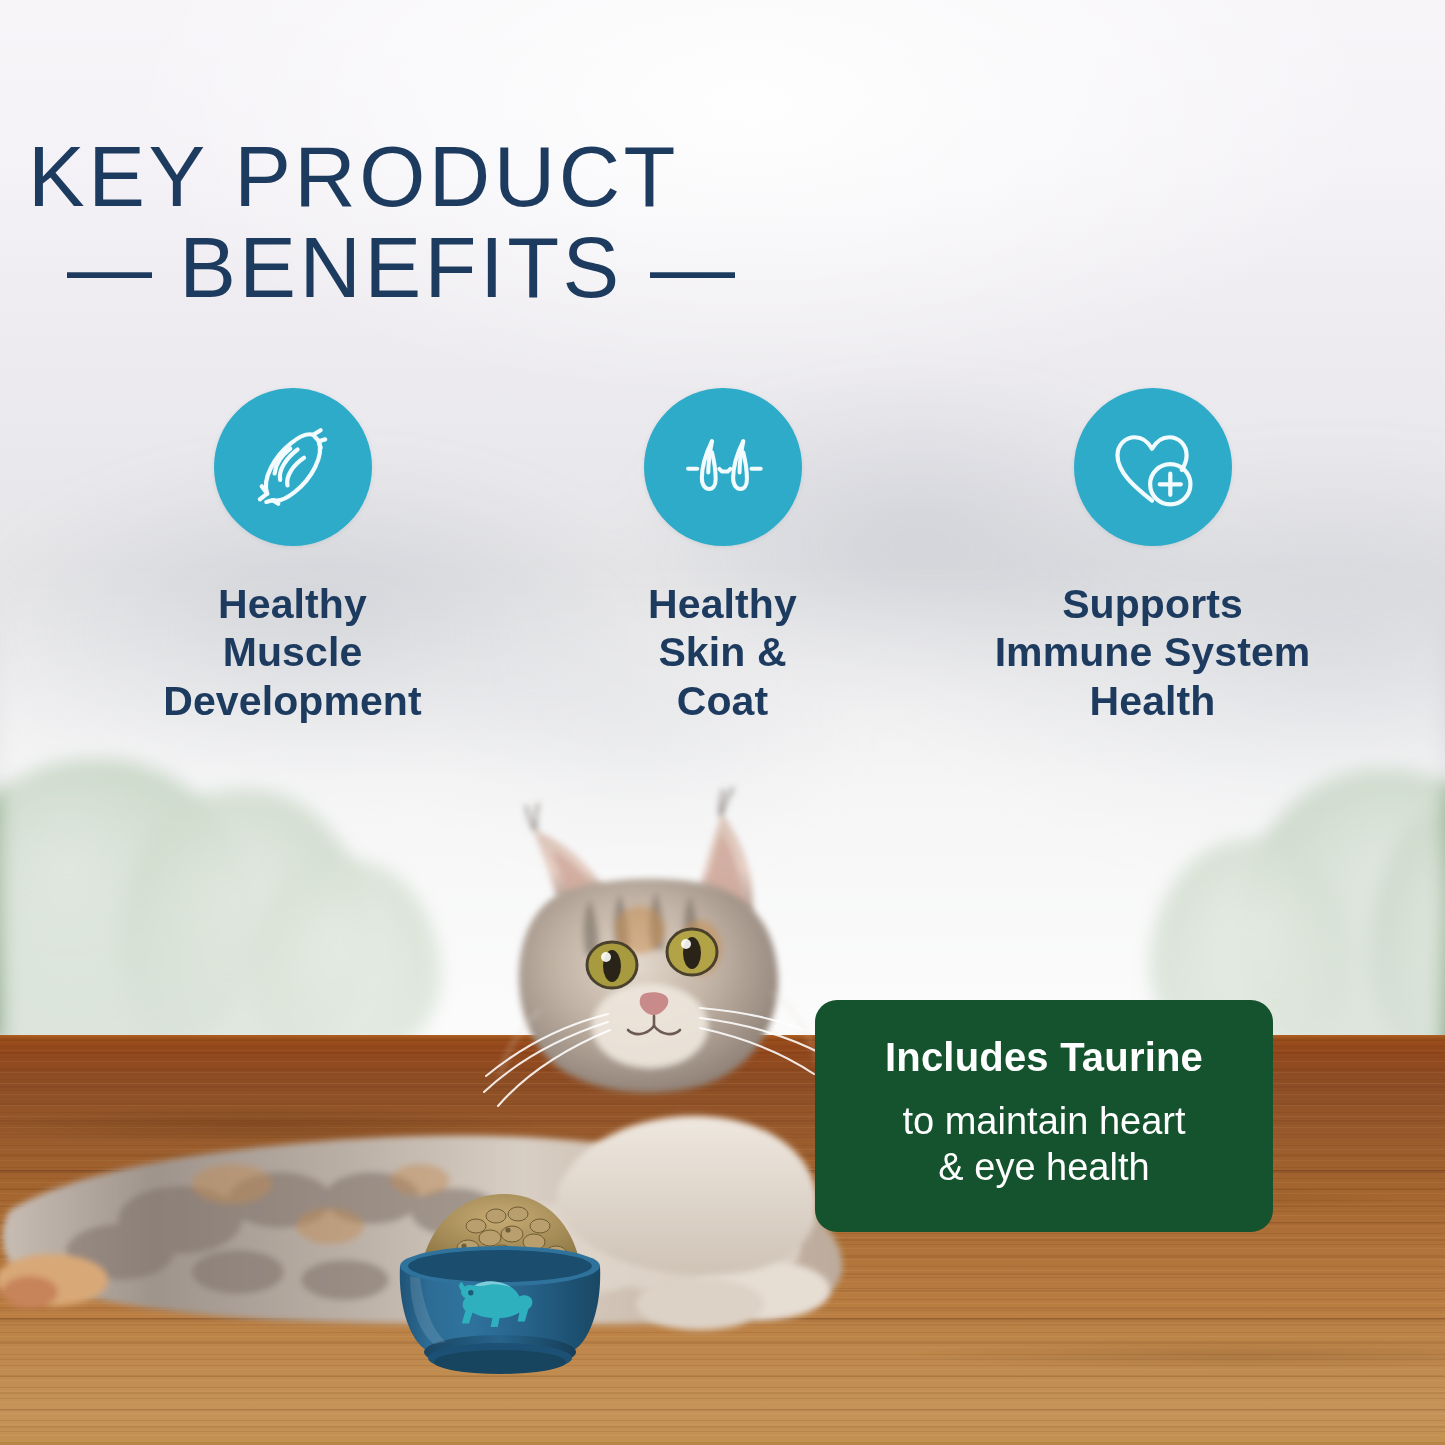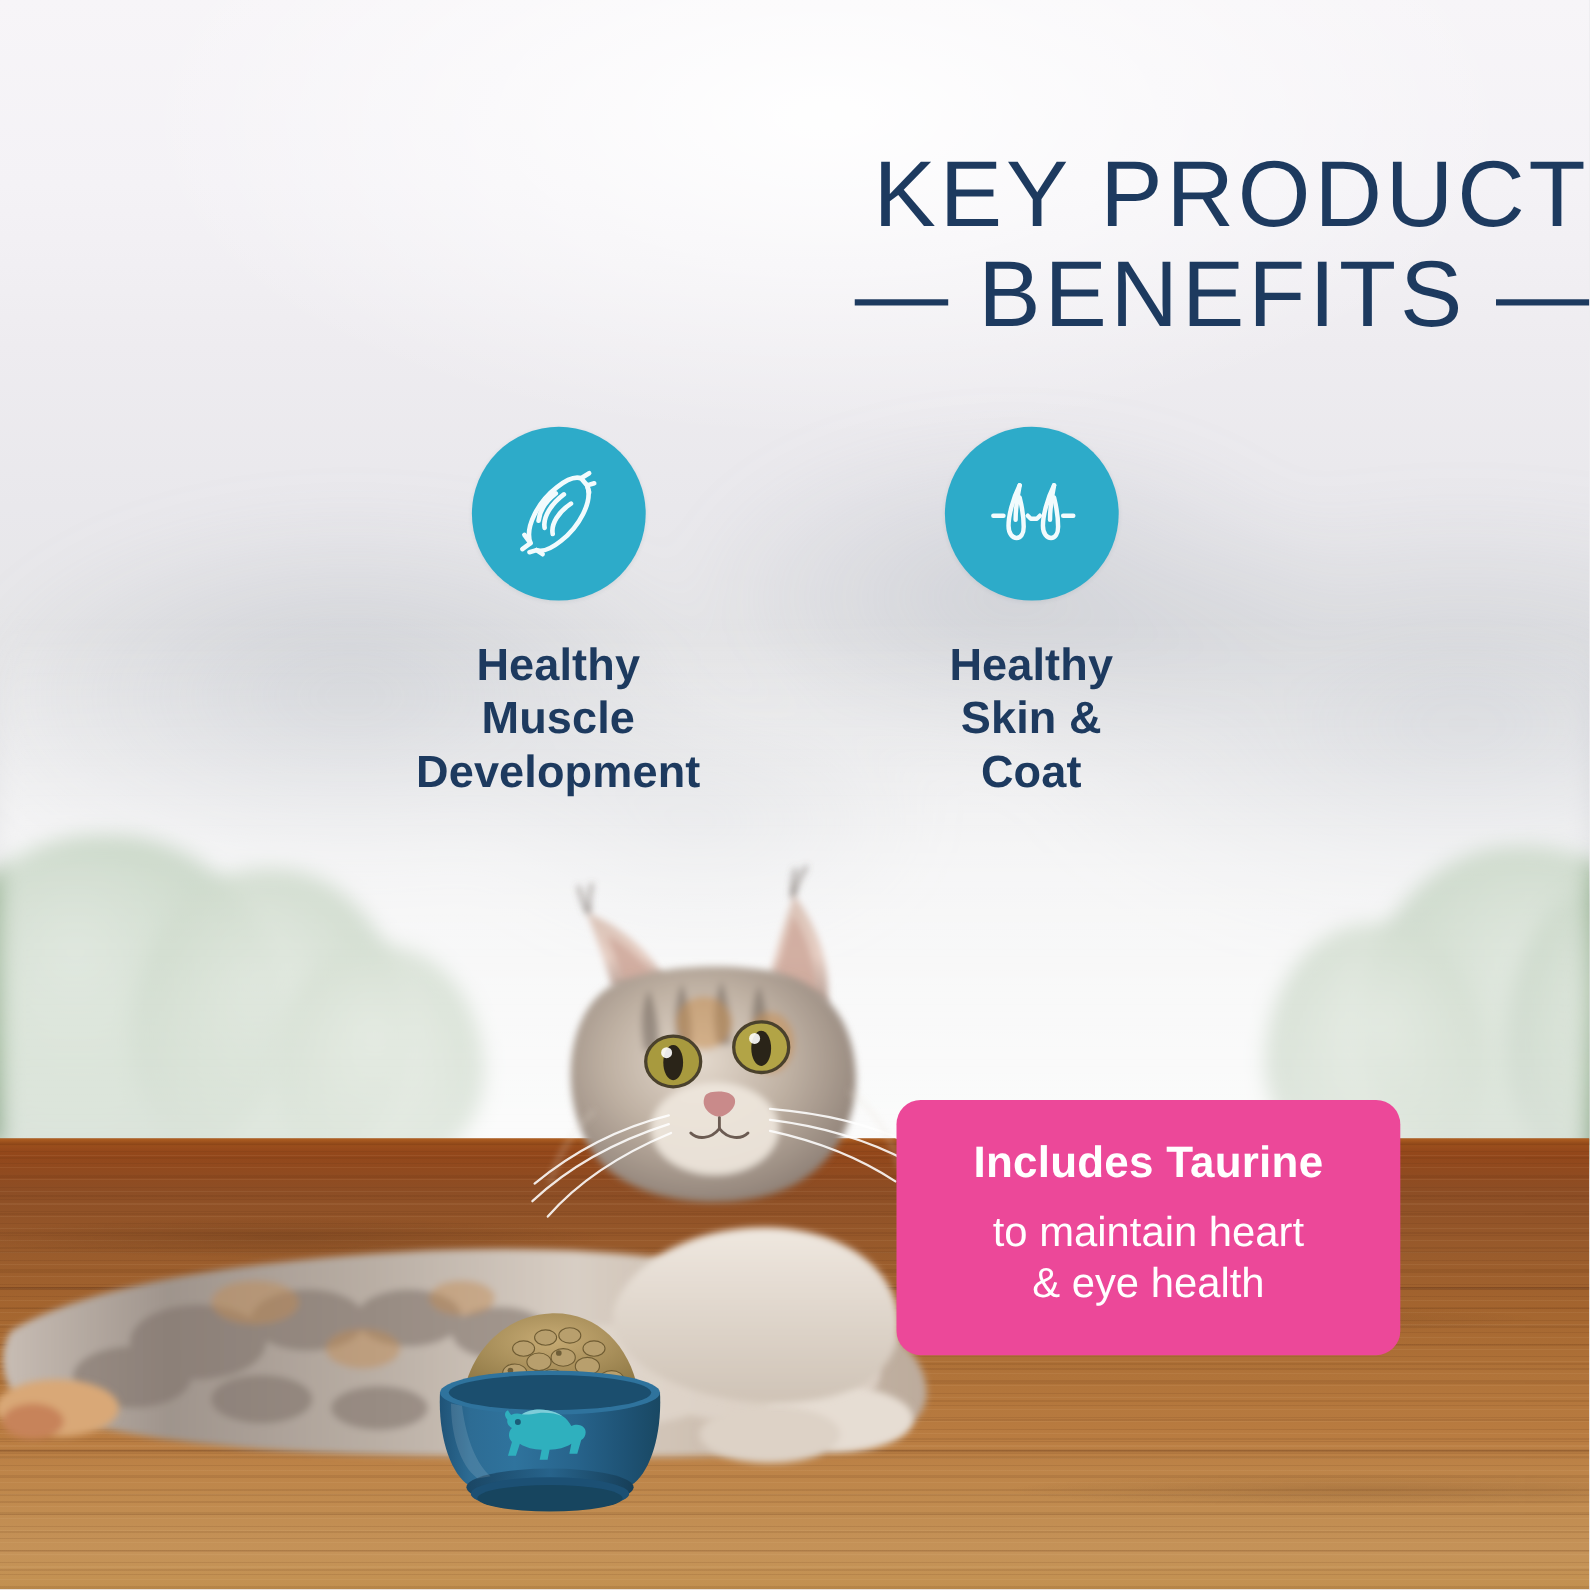--- a/index.html
+++ b/index.html
@@ -108,21 +108,21 @@
     background:linear-gradient(to bottom, #b05f22, #8a4417);
   }
   .wood-seam{
     position:absolute; left:0; width:1445px; height:3px;
     background:linear-gradient(to bottom, rgba(70,30,10,.38), rgba(70,30,10,0));
   }
 
   
   .heading{
     position:absolute; left:0; top:132px; width:1445px;
-    text-align:right;
+    text-align:left;
     color:#1d3a5f;
     font-family:"Liberation Sans", sans-serif;
     font-weight:300;
     font-size:85px;
     letter-spacing:3.5px;
     line-height:1.07;
     text-transform:uppercase;
     padding-left:28px;
   }
   .heading .ln2{ display:block;margin-left:39px; }
@@ -152,21 +152,21 @@
   }
 
   
   .cat-wrap{ position:absolute; left:0; top:780px; width:1445px; height:620px; }
 
   
   .callout{
     position:absolute;
     left:815px; top:1000px;
     width:458px; height:232px;
-    background:#ec4899;
+    background:#14532d;
     border-radius:22px;
     color:#ffffff;
     display:flex; flex-direction:column; justify-content:center; align-items:center;
     text-align:center;
     padding:8px 26px 14px 26px;
   }
   .callout .c-title{ font-size:40px; font-weight:700; line-height:1.12; letter-spacing:.2px; }
   .callout .c-sub{ font-size:38px; font-weight:400; line-height:1.22; margin-top:18px; }
 
   
@@ -233,20 +233,32 @@
             <path d="M72 22 C70 32 68 44 68 56"></path>
             <path d="M12 52 L22 52"></path>
             <path d="M46 52 L49 55 L55 55 L58 52"></path>
             <path d="M81 52 L91 52"></path>
           </svg>
         </span>
       </div>
       <div class="blabel">Healthy<br>Skin &amp;<br>Coat</div>
     </div>
 
+    <div class="benefit">
+      <div class="bcircle">
+        <span>
+          <svg width="96" height="96" viewBox="0 0 100 100" fill="none" stroke="#f2fbfd" stroke-width="4.4" stroke-linecap="round" stroke-linejoin="round">
+            <path d="M49 85 C30 70 13 55 13 38 C13 27 21 19 31 19 C39 19 45 24 49 31 C53 24 59 19 67 19 C77 19 85 27 85 38 C85 43 83 48 80 53"></path>
+            <circle cx="68" cy="68" r="21"></circle>
+            <path d="M68 57 L68 79 M57 68 L79 68"></path>
+          </svg>
+        </span>
+      </div>
+      <div class="blabel">Supports<br>Immune System<br>Health</div>
+    </div>
   </div>
 
   <div class="cat-wrap">
     <svg width="1445" height="620" viewBox="0 0 1445 620">
       <defs>
         <linearGradient id="furBody" x1="0" y1="0" x2="1" y2="0">
           <stop offset="0" stop-color="#c8bdb4"></stop>
           <stop offset="0.18" stop-color="#9f948c"></stop>
           <stop offset="0.40" stop-color="#b9aea4"></stop>
           <stop offset="0.62" stop-color="#d8cec4"></stop>

